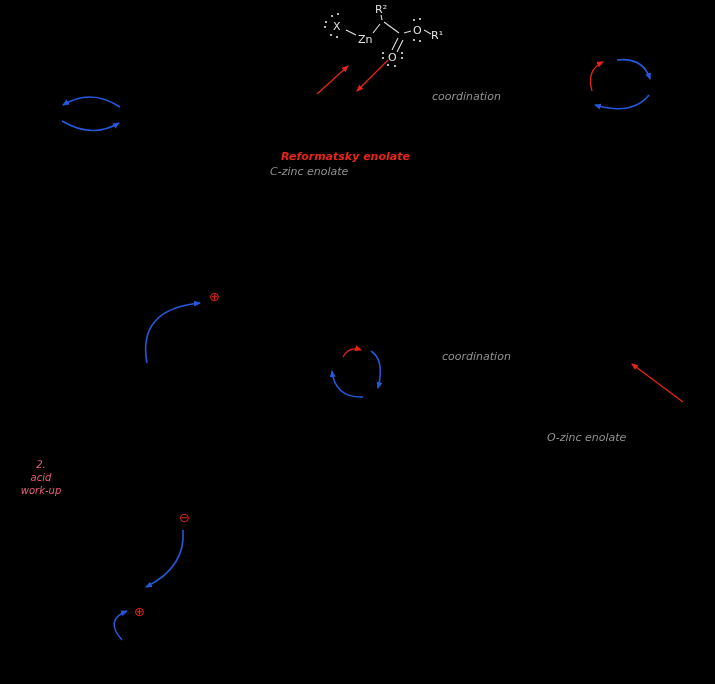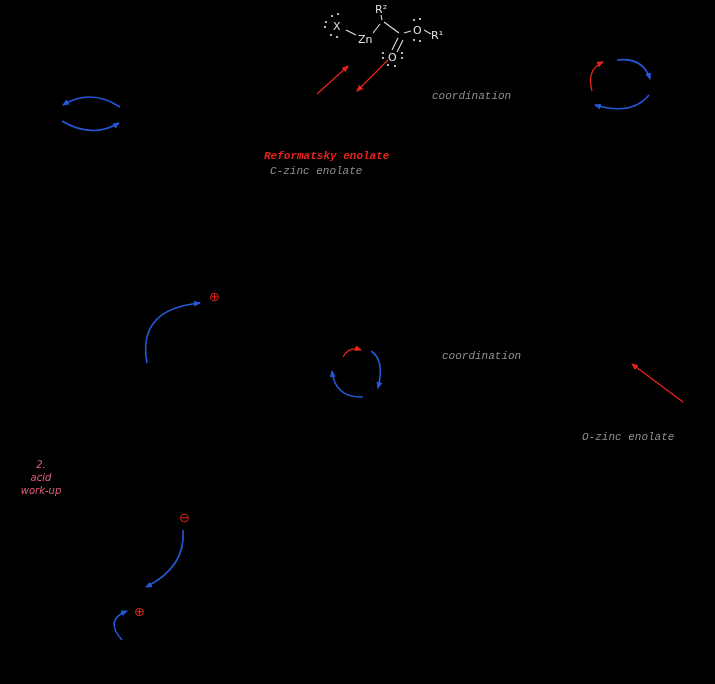--- a/index.html
+++ b/index.html
@@ -5,21 +5,21 @@
   html, body { margin: 0; padding: 0; background: #000; }
   .canvas {
     position: relative;
     width: 715px;
     height: 684px;
     background: #000;
     overflow: hidden;
     font-family: "DejaVu Sans", sans-serif;
   }
   .layer { position: absolute; left: 0; top: 0; }
-  .lbl { position: absolute; white-space: nowrap; font-family: Liberation Mono, monospace; }
+  .lbl { position: absolute; white-space: nowrap; }
   .gray { color: #909090; font-style: italic; font-size: 11px; }
   .redbold { color: #e8241a; font-style: italic; font-weight: 700; font-size: 11px; }
   .workup {
     position: absolute;
     left: 9px; top: 458px; width: 64px;
     color: #e85d7a; font-style: italic; font-size: 10px;
     line-height: 13px; text-align: center;
   }
   .workup span { display: block; }
   .charge { position: absolute; color: #e8241a; font-size: 13px; line-height: 13px; }
@@ -95,27 +95,27 @@
       <path d="M371,351 Q385,360 378,388" marker-end="url(#mblue)"></path>
       <path d="M363,397 Q335,398 332,371" marker-end="url(#mblue)"></path>
       <path d="M147,363 Q137,309 200,303" marker-end="url(#mblue)"></path>
       <path d="M183,530 Q186,567 146,587" marker-end="url(#mblue)"></path>
       <path d="M122,640 Q104,620 127,611" marker-end="url(#mblue)"></path>
     </g>
   </svg>
 
   <span class="lbl gray" style="left:432px; top:90px;">coordination</span>
 
-  <span class="lbl redbold" style="left:264px; top:150px;">Reformatsky enolate</span>
+  <span class="lbl redbold" style="left:281px; top:150px;">Reformatsky enolate</span>
 
   <span class="lbl gray" style="left:270px; top:165px;">C-zinc enolate</span>
 
   <span class="lbl gray" style="left:442px; top:350px;">coordination</span>
 
-  <span class="lbl gray" style="left:582px; top:431px;">O-zinc enolate</span>
+  <span class="lbl gray" style="left:547px; top:431px;">O-zinc enolate</span>
 
   <div class="workup">
     <span>2.</span>
     <span>acid</span>
     <span>work-up</span>
   </div>
 
   <span class="charge" style="left:209px; top:290px;">⊕</span>
 
   <span class="charge" style="left:179px; top:511px;">⊖</span>

